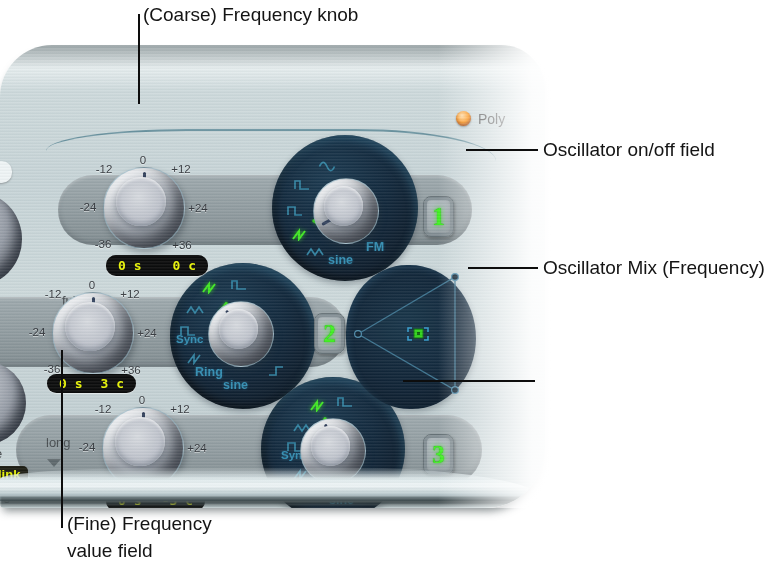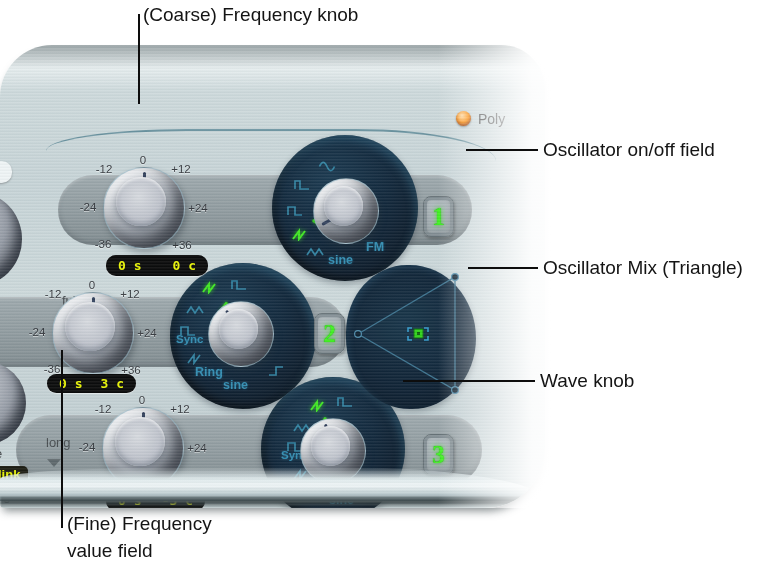--- a/index.html
+++ b/index.html
@@ -278,22 +278,21 @@
 
   <div class="fade"></div>
 
   <div class="co-line" style="left:138px;top:14px;width:2px;height:90px;"></div>
   <div class="co-text" style="left:143px;top:4px;">(Coarse) Frequency knob</div>
 
   <div class="co-line" style="left:466px;top:149px;width:72px;height:2px;"></div>
   <div class="co-text" style="left:543px;top:139px;">Oscillator on/off field</div>
 
   <div class="co-line" style="left:468px;top:267px;width:70px;height:2px;"></div>
-  <div class="co-text" style="left:543px;top:257px;">Oscillator Mix (Triangle)</div>
+  <div class="co-text" style="left:543px;top:257px;">Oscillator Mix (Frequency)</div>
 
   <div class="co-line" style="left:403px;top:380px;width:132px;height:2px;"></div>
-  <div class="co-text" style="left:540px;top:370px;">Wave knob</div>
 
   <div class="co-line" style="left:61px;top:350px;width:2px;height:178px;"></div>
   <div class="co-text" style="left:67px;top:540px;">value field</div>
   <div class="co-text" style="left:67px;top:513px;">(Fine) Frequency</div>
 
 </div>
 
 </body></html>

